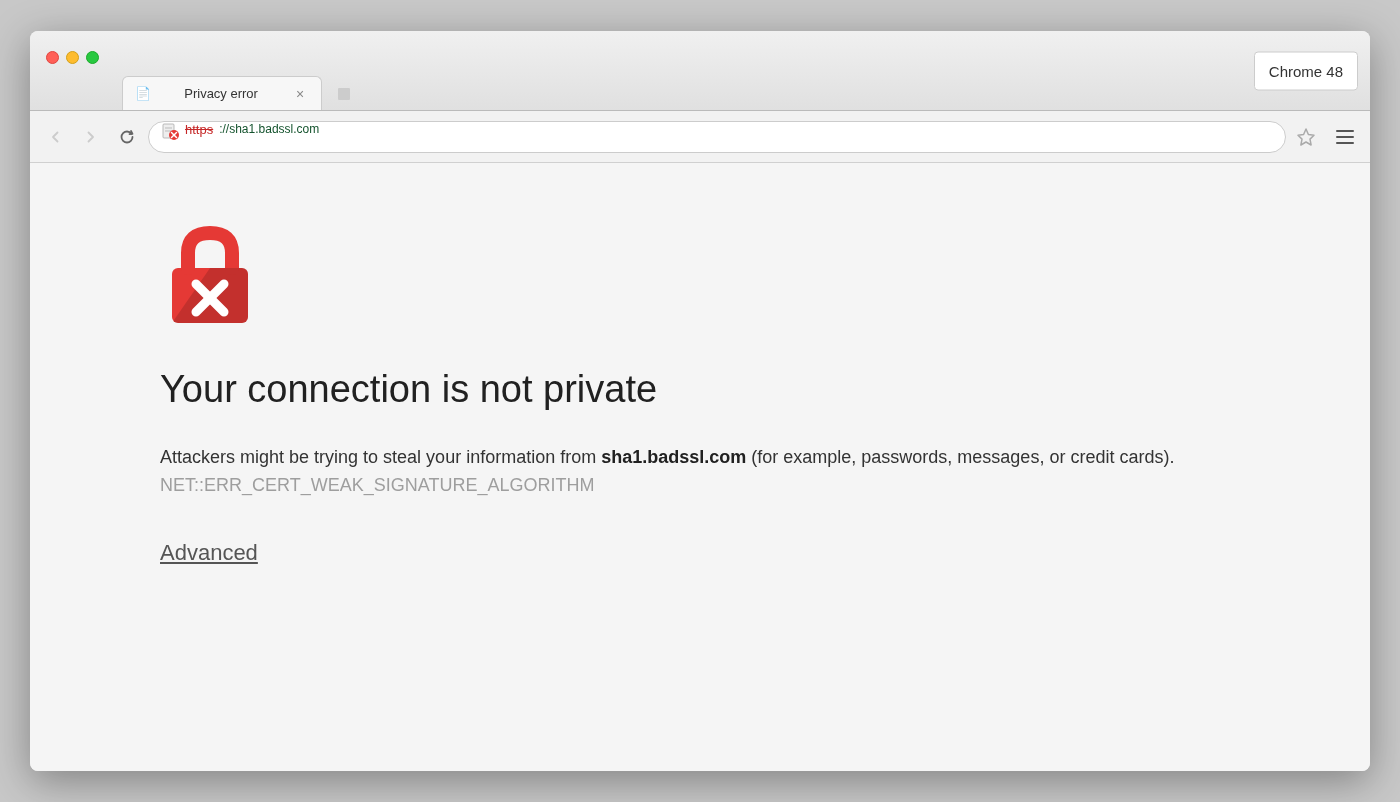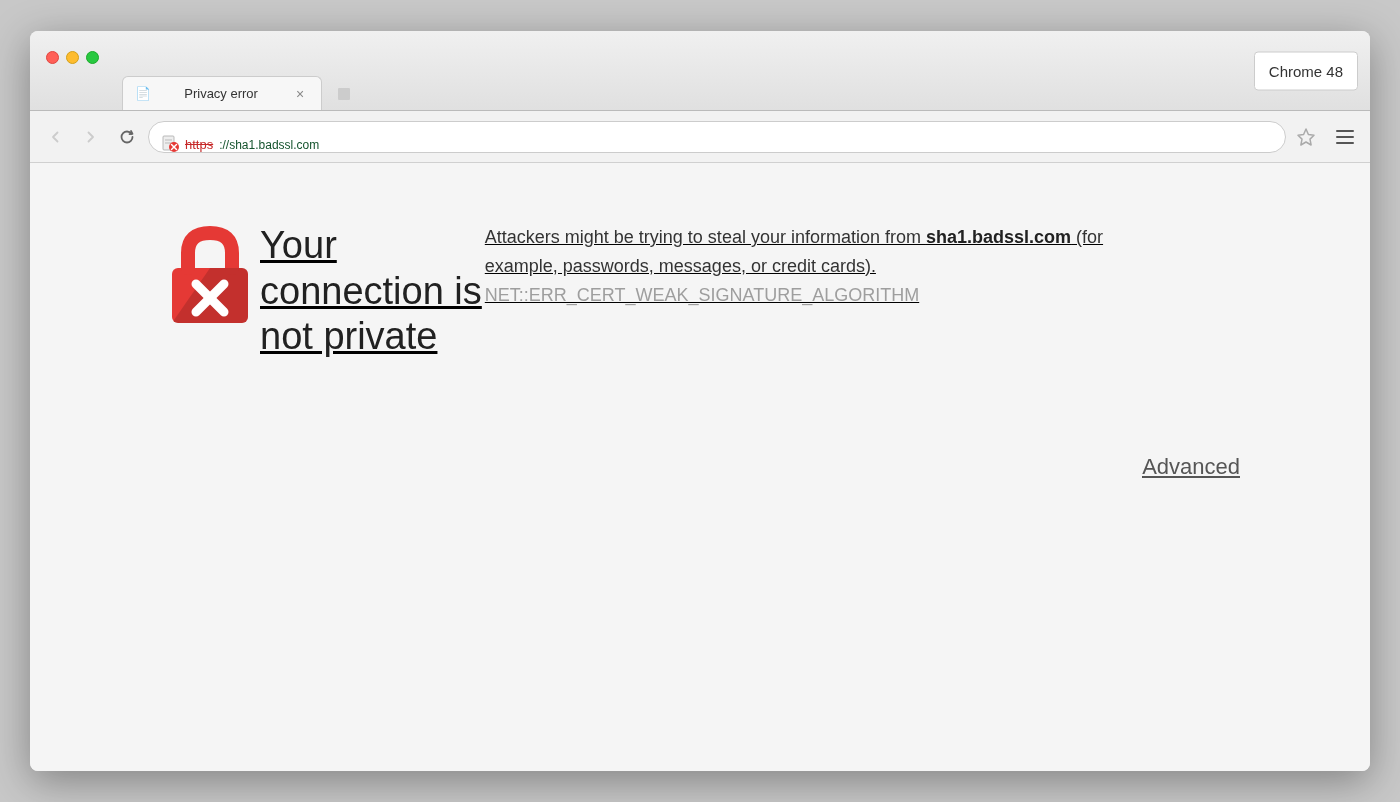--- a/index.html
+++ b/index.html
@@ -154,21 +154,21 @@
     }
     .nav-btn.disabled { color: #ccc; cursor: default; }
 
     .address-bar {
       flex: 1;
       height: 32px;
       background: white;
       border: 1px solid #ccc;
       border-radius: 16px;
       display: flex;
-      align-items: flex-end;
+      align-items: flex-start;
       padding: 0 12px;
       gap: 6px;
     }
 
     .ssl-icon-container {
       display: flex;
       align-items: center;
       gap: 4px;
     }
 
@@ -210,24 +210,23 @@
       color: #555;
       font-size: 18px;
       margin-left: 4px;
     }
 
     
     .page-content {
       flex: 1;
       background: #f5f5f5;
       display: flex;
-      flex-direction: row;
+      flex-direction: column;
       padding: 60px 130px 60px 130px;
       overflow: auto;
-      text-decoration: underline;
     }
 
     .lock-icon-container {
       margin-bottom: 40px;
     }
 
     .lock-svg {
       width: 100px;
       height: 100px;
     }
@@ -238,21 +237,21 @@
       color: #212121;
       margin-bottom: 30px;
       line-height: 1.2;
     }
 
     .error-description {
       font-size: 18px;
       color: #333;
       line-height: 1.6;
       max-width: 1050px;
-      margin-bottom: 56px;
+      margin-bottom: 40px;
     }
 
     .error-description strong {
       font-weight: 700;
       color: #212121;
     }
 
     .error-code {
       color: #9e9e9e;
       font-size: 18px;

